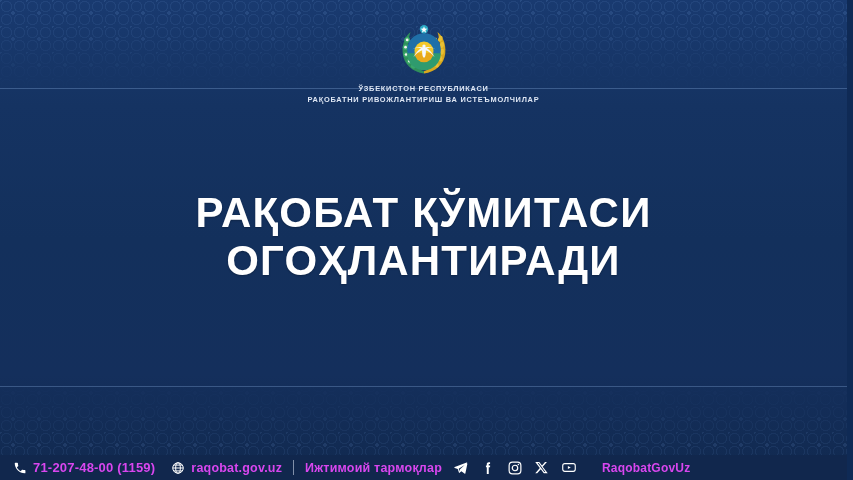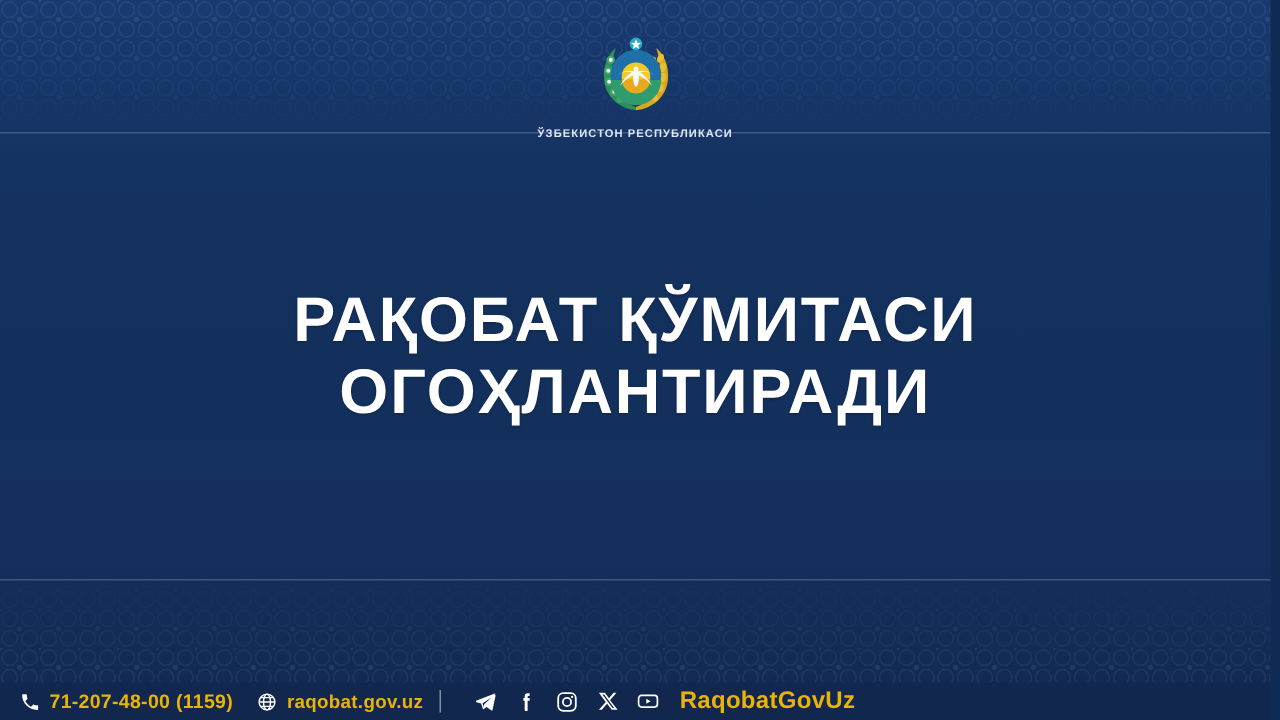--- a/index.html
+++ b/index.html
@@ -119,21 +119,21 @@
     position: absolute;
     left: 0;
     bottom: 0;
     width: 100%;
     height: 25px;
     background: #11274d;
     display: flex;
     align-items: center;
     padding: 0 12px;
     box-sizing: border-box;
-    color: #eab308;
+    color: #d946ef;
     font-size: 12.5px;
     font-weight: bold;
     letter-spacing: 0.2px;
   }
   .fgroup {
     display: flex;
     align-items: center;
     gap: 6px;
   }
   .fgroup + .fgroup { margin-left: 15px; justify-content: center; }
@@ -159,21 +159,21 @@
     gap: 11px;
     margin-left: 11px;
   }
   .social-icon {
     display: inline-flex;
     align-items: center;
     justify-content: center;
     width: 16px;
     height: 16px;
   }
-  .handle { margin-left: 13px; font-size: 16px; font-weight: bold; }
+  .handle { margin-left: 25px; font-size: 12px; font-weight: bold; }
   .phone-num { font-size: 13px; }
 </style>
 </head>
 <body>
 
 <div class="slide">
 
   <div class="pattern pattern-top"></div>
   <div class="pattern pattern-bottom"></div>
 
@@ -231,20 +231,21 @@
         <ellipse cx="50" cy="53" rx="3.4" ry="11"></ellipse>
         <circle cx="50" cy="43" r="3"></circle>
       </g>
 
       <circle cx="50" cy="13" r="7.5" fill="#2aa8c4"></circle>
       <path d="M50 7.5 L51.6 11.6 L56 11.9 L52.6 14.7 L53.7 19 L50 16.6 L46.3 19 L47.4 14.7 L44 11.9 L48.4 11.6 Z" fill="#ffffff"></path>
     </svg>
 
     <div class="committee">
       <div>ЎЗБЕКИСТОН РЕСПУБЛИКАСИ</div>
+      <div>РАҚОБАТНИ РИВОЖЛАНТИРИШ ВА ИСТЕЪМОЛЧИЛАР</div>
     </div>
   </div>
 
   <div class="headline-wrap">
     <div class="headline">РАҚОБАТ ҚЎМИТАСИ ОГОҲЛАНТИРАДИ</div>
   </div>
 
   <div class="footer">
 
     <div class="fgroup">
@@ -264,20 +265,21 @@
           <line x1="3" y1="12" x2="21" y2="12"></line>
           <line x1="4.6" y1="7" x2="19.4" y2="7"></line>
           <line x1="4.6" y1="17" x2="19.4" y2="17"></line>
         </svg>
       </span>
       <span>raqobat.gov.uz</span>
     </div>
 
     <div class="fsep"></div>
 
+    <span>Ижтимоий тармоқлар</span>
 
     <div class="socials">
 
       <span class="social-icon">
         <svg width="16" height="16" viewBox="0 0 24 24" fill="#ffffff">
           <path d="M21.5 3.2 2.6 10.6c-.9.35-.88 1.27.02 1.55l4.5 1.4 1.72 5.2c.22.63.62.78 1.1.37l2.6-2.2 4.6 3.4c.7.5 1.26.24 1.45-.62l2.9-13.6c.22-1.03-.44-1.5-1.0-1.32zM8.6 13.2l8.9-5.6-7.3 6.6-.3 3.1-1.3-4.1z"></path>
         </svg>
       </span>
 
       <span class="social-icon">

